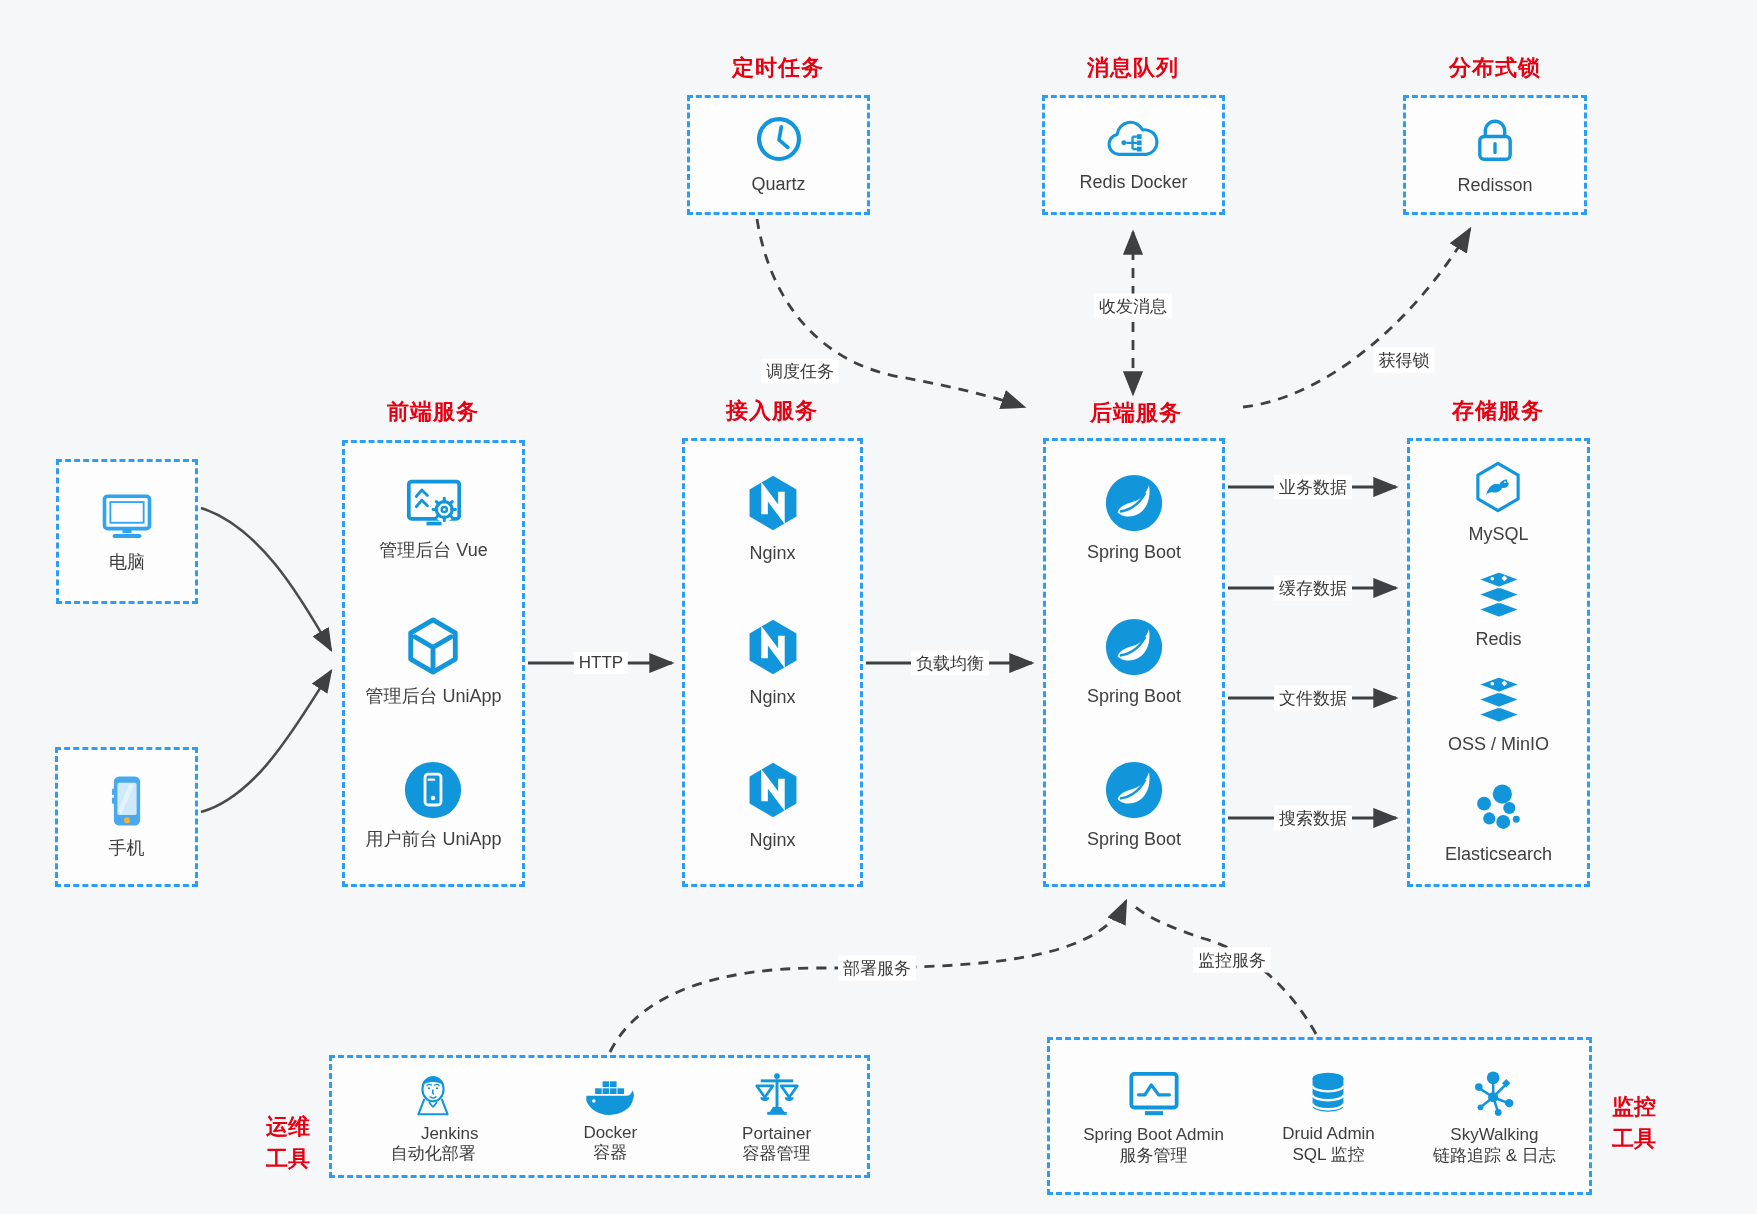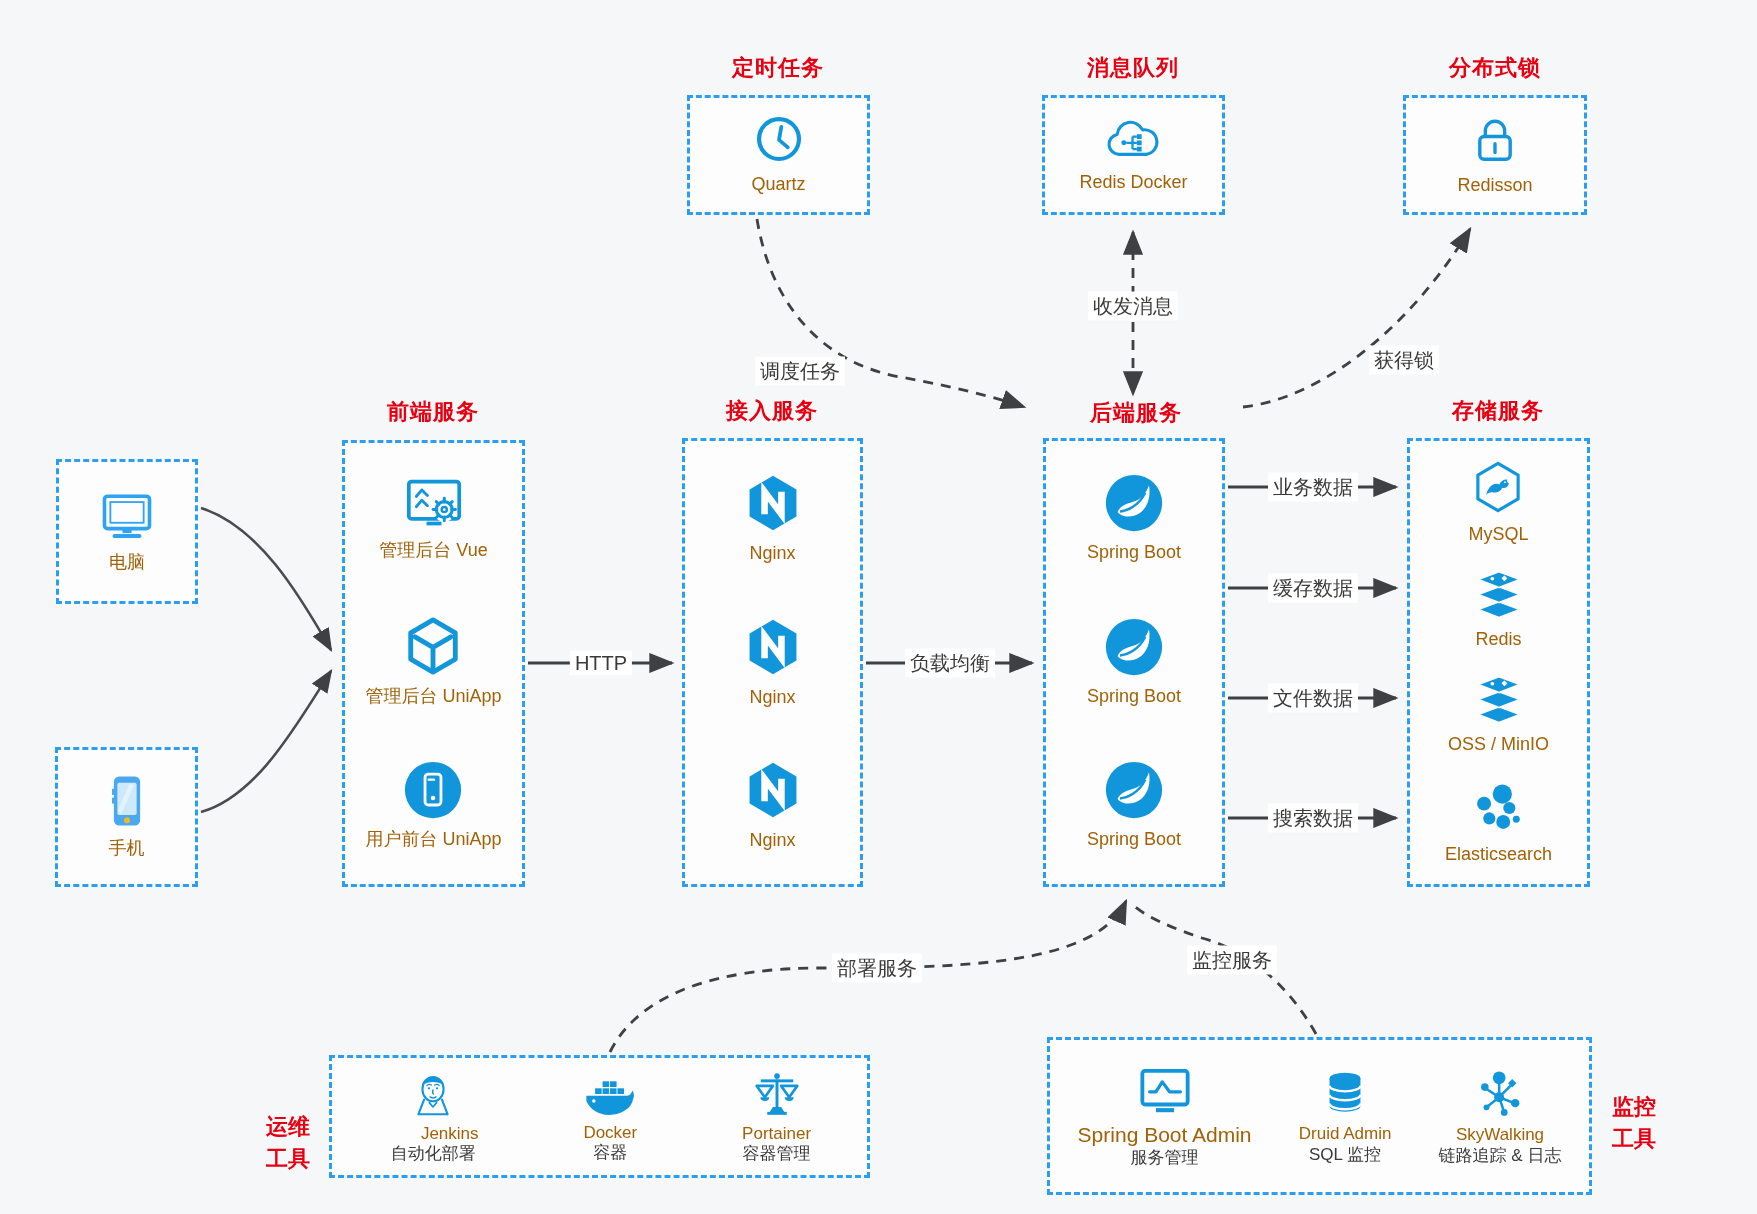--- a/index.html
+++ b/index.html
@@ -3,28 +3,28 @@
 <meta charset="utf-8">
 <style>
   html,body{margin:0;padding:0;background:#f6f7f8;}
   .canvas{position:relative;width:1757px;height:1214px;background:#f6f7f8;overflow:hidden;
           font-family:"Liberation Sans","DejaVu Sans",sans-serif;color:#3a3a3a;}
   .wires{position:absolute;left:0;top:0;pointer-events:none;}
   .gbox{box-sizing:border-box;position:absolute;background:#fdfdfe;border:3px dashed #2b9df3;}
   .col{display:flex;flex-direction:column;justify-content:space-around;align-items:center;padding:6px 0;}
   .rowbox{display:flex;flex-direction:row;justify-content:space-around;align-items:center;padding:6px 4px;}
   .node{display:flex;flex-direction:column;align-items:center;gap:8px;}
-  .node-label{font-size:18px;color:#a16207;text-align:center;line-height:1.3;white-space:nowrap;}
+  .node-label{font-size:18px;color:#404040;text-align:center;line-height:1.3;white-space:nowrap;}
   .node-sublabel{font-size:17px;color:#3a3a3a;text-align:center;line-height:1.2;white-space:nowrap;margin-top:-4px;}
   .gtitle{position:absolute;transform:translate(-50%,-50%);color:#e60012;font-weight:700;font-size:22px;
           letter-spacing:1px;white-space:nowrap;}
   .side-title{position:absolute;transform:translate(-50%,-50%);color:#e60012;font-weight:700;font-size:22px;
           text-align:center;line-height:1.45;}
   .edge-label{position:absolute;transform:translate(-50%,-50%);background:#ffffff;padding:1px 5px;
-          font-size:20px;color:#3a3a3a;white-space:nowrap;}
+          font-size:17px;color:#3a3a3a;white-space:nowrap;}
   .note{position:absolute;left:55px;top:92px;width:372px;background:#faf3b3;padding:10px 14px;
         font-size:16px;color:#4a4a4a;line-height:1.6;}
   .note-fold{position:absolute;top:0;right:0;width:0;height:0;border-style:solid;border-width:0 18px 18px 0;
         border-color:#f6f7f8 #f6f7f8 #ddd28e #ddd28e;}
 </style>
 </head>
 <body>
 
 <div class="canvas">
 
@@ -312,21 +312,21 @@
     </div>
   </div>
 
   <div class="gbox rowbox" style="left:1047px;top:1037px;width:545px;height:158px;">
     <div class="node" style="gap:4px;">
       <svg width="58" height="54" viewBox="0 0 64 58">
         <rect x="7" y="8" width="50" height="37" rx="3" fill="none" stroke="#1296db" stroke-width="4.2"></rect>
         <polyline points="15,31 22,31 29,20 37,31 49,31" fill="none" stroke="#1296db" stroke-width="3.6" stroke-linecap="round" stroke-linejoin="round"></polyline>
         <rect x="22" y="49" width="20" height="4.5" fill="#1296db"></rect>
       </svg>
-      <span class="node-label" style="font-size:21px;">Spring Boot Admin</span>
+      <span class="node-label" style="font-size:17px;">Spring Boot Admin</span>
       <span class="node-sublabel">服务管理</span>
     </div>
     <div class="node" style="gap:4px;">
       <svg width="52" height="52" viewBox="0 0 64 58">
         <path d="M13 11 V45 A19 7 0 0 0 51 45 V11" fill="#1296db"></path>
         <ellipse cx="32" cy="11" rx="19" ry="7" fill="#1296db"></ellipse>
         <path d="M13 20 A19 7 0 0 0 51 20 M13 31 A19 7 0 0 0 51 31 M13 42 A19 7 0 0 0 51 42" stroke="#ffffff" stroke-width="3" fill="none"></path>
       </svg>
       <span class="node-label" style="font-size:17px;">Druid Admin</span>
       <span class="node-sublabel">SQL 监控</span>

